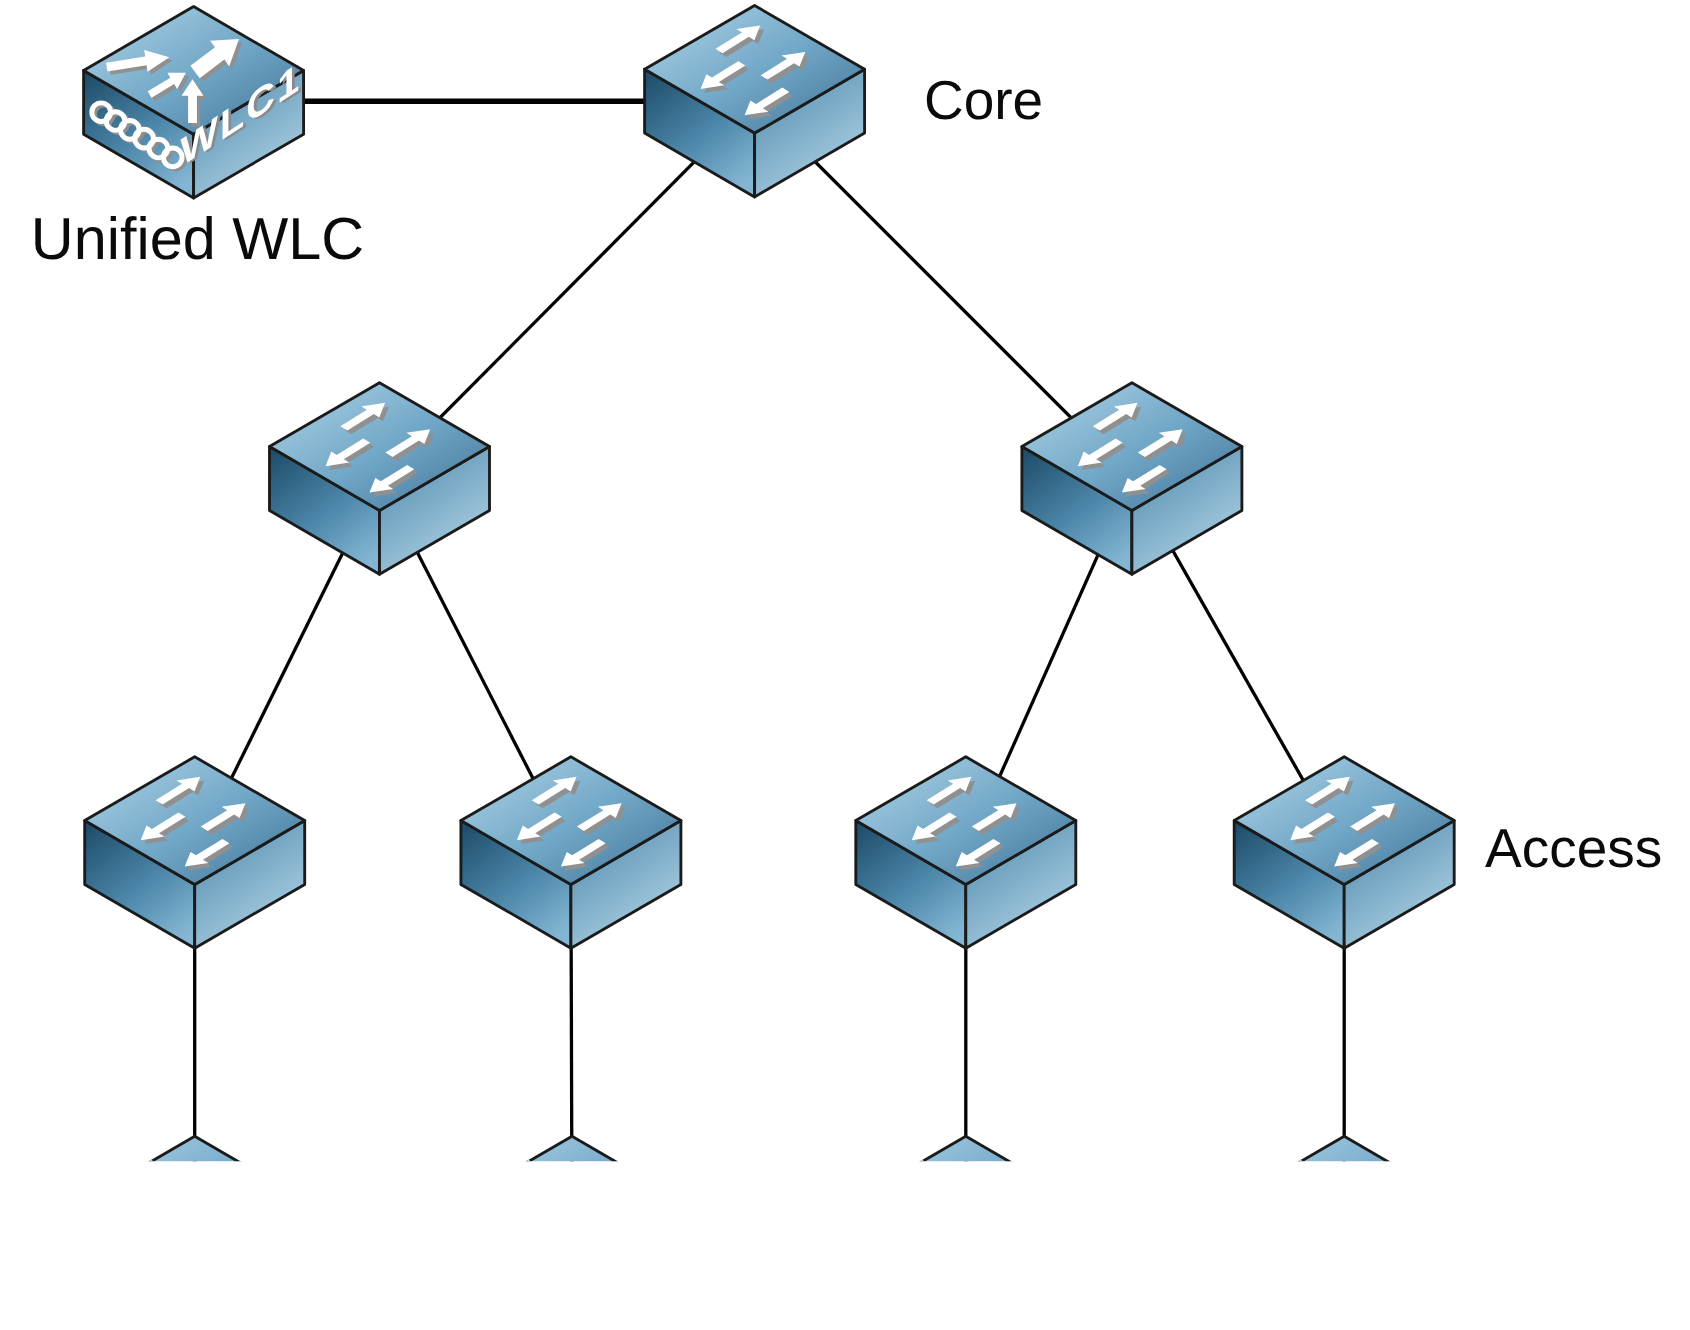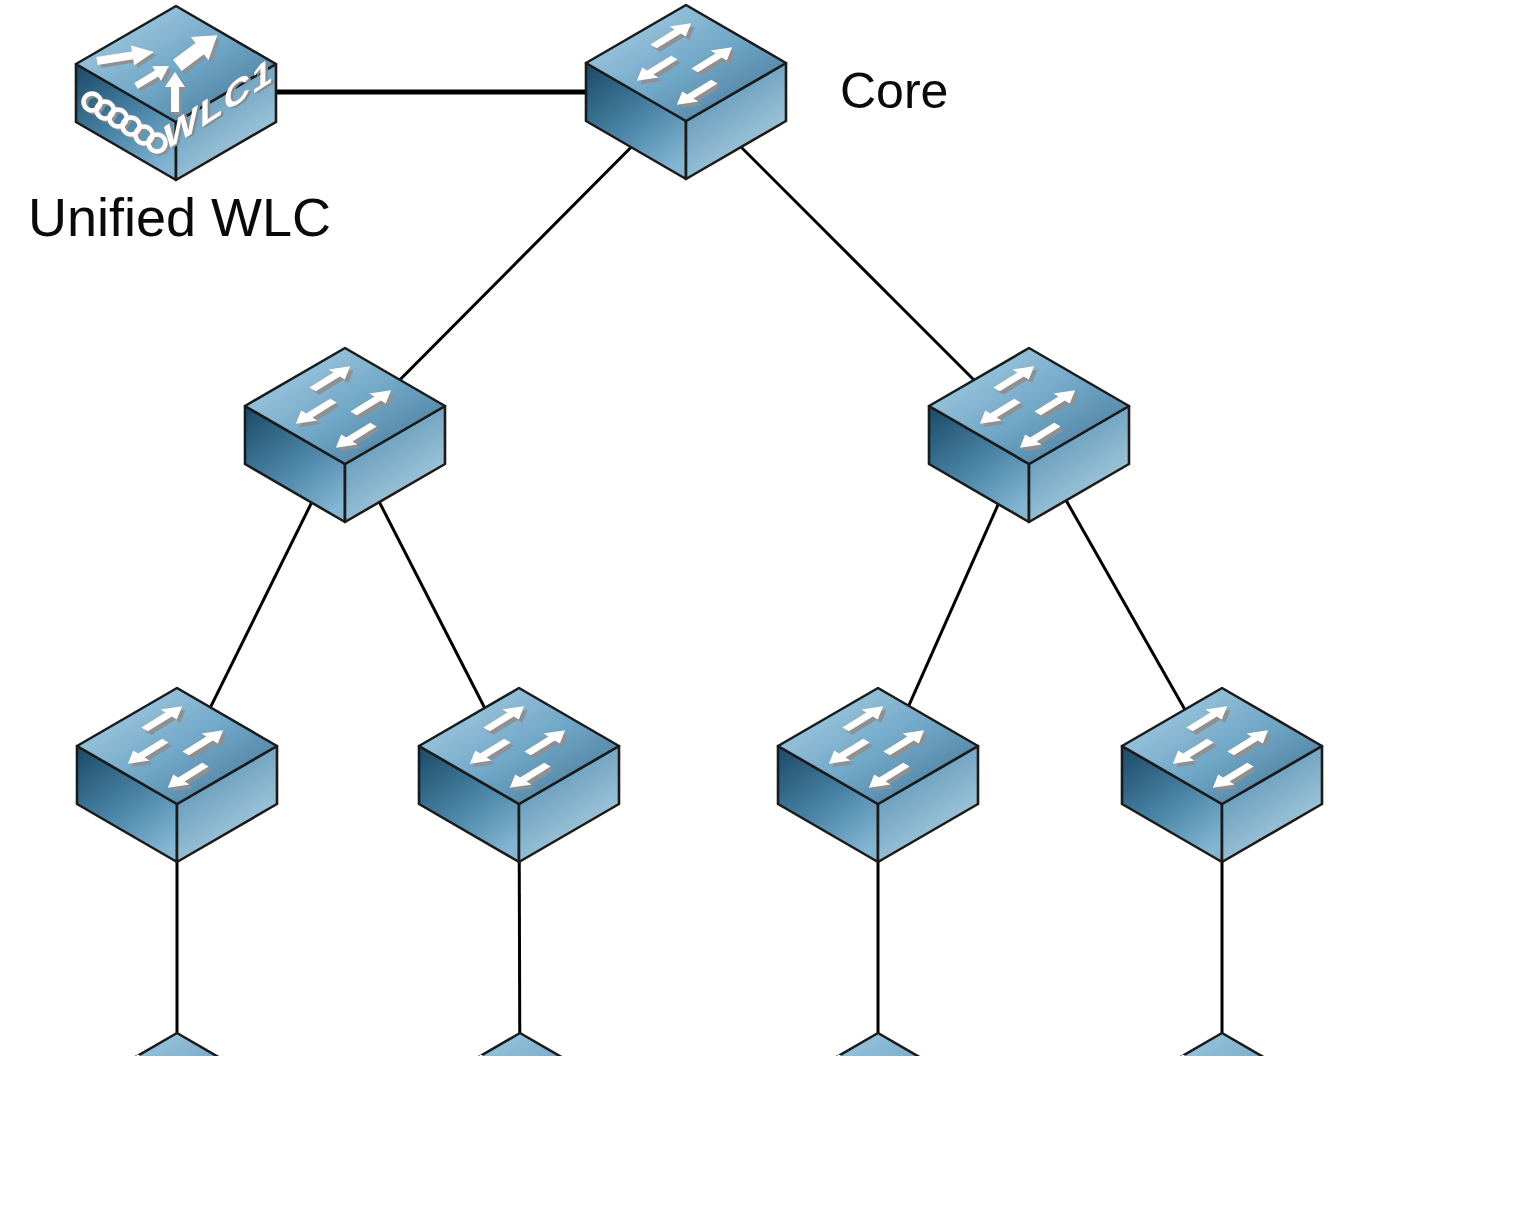--- a/index.html
+++ b/index.html
@@ -142,15 +142,16 @@
     <use href="#sym-switch" x="417" y="686" width="204" height="178"></use>
     <use href="#sym-switch" x="776" y="686" width="204" height="178"></use>
     <use href="#sym-switch" x="1120" y="686" width="204" height="178"></use>
     <use href="#sym-lwap" x="75" y="1031" width="204" height="178"></use>
     <use href="#sym-lwap" x="418" y="1031" width="204" height="178"></use>
     <use href="#sym-lwap" x="776" y="1031" width="204" height="178"></use>
     <use href="#sym-lwap" x="1120" y="1031" width="204" height="178"></use>
   </svg>
 
   <div class="layer-label" id="core-label">Core</div>
+  <div class="layer-label" id="access-label">Access</div>
   <div class="layer-label" id="unified-wlc-label">Unified WLC</div>
 
 </div>
 
 </body></html>

